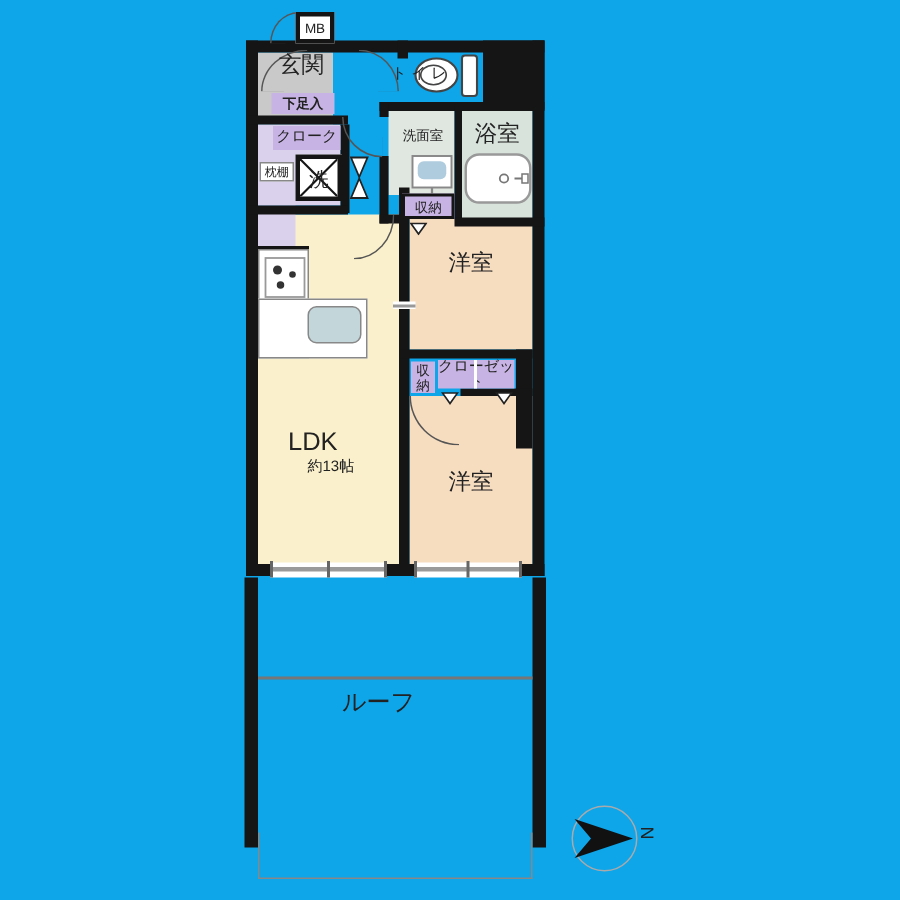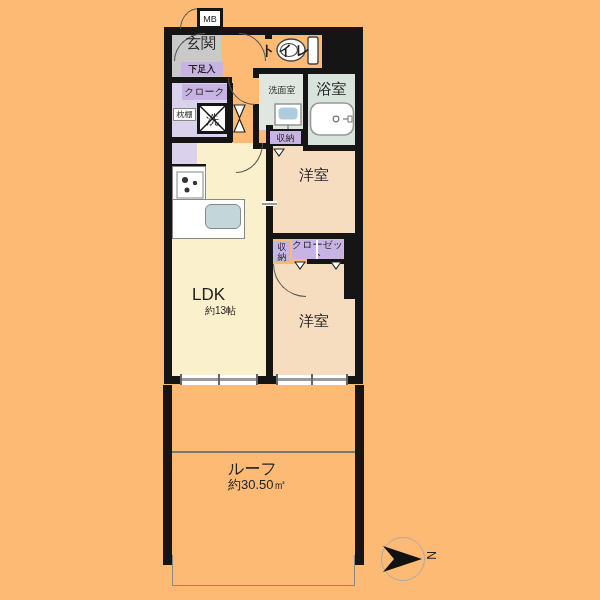--- a/index.html
+++ b/index.html
@@ -1,16 +1,16 @@
 <!DOCTYPE html>
 <html><head>
 <meta charset="utf-8">
 <style>
   html,body{margin:0;padding:0;background:#fff;}
-  .canvas{position:relative;width:600px;height:600px;background:#fdba74;overflow:hidden;
+  .canvas{position:relative;width:600px;height:600px;background:#0ea5e9;overflow:hidden;
           font-family:"Liberation Sans","DejaVu Sans",sans-serif;color:#1a1a1a;}
   .abs{position:absolute;}
   .wall{position:absolute;background:#151515;}
   .fill{position:absolute;}
   .ldk-fill{background:#FAF0CB;}
   .bed-fill{background:#F7DDC0;}
   .ent-fill{background:#C9C9C9;}
   .cla-fill{background:#DAD2EC;}
   .bath-fill{background:#D8E3DC;}
   .wash-fill{background:#E0E7E0;}
@@ -94,21 +94,21 @@
   <svg class="abs" style="left:233px;top:104px;" width="13" height="29">
     <polygon points="1,1 12,1 6.5,14" fill="#fff" stroke="#222" stroke-width="1.2"></polygon>
     <polygon points="1,28 12,28 6.5,15" fill="#fff" stroke="#222" stroke-width="1.2"></polygon>
   </svg>
 
   <svg class="abs" style="left:270px;top:34px;" width="52" height="34">
     <rect x="38" y="3" width="10" height="27" rx="2" fill="#fff" stroke="#444" stroke-width="1.4"></rect>
     <ellipse cx="21" cy="16" rx="14" ry="11" fill="#fff" stroke="#444" stroke-width="1.4"></ellipse>
     <ellipse cx="19" cy="16" rx="8.5" ry="6.5" fill="#fff" stroke="#444" stroke-width="1.1"></ellipse>
   </svg>
-  <div class="txt jp" style="left:261px;top:42px;width:52px;font-size:14px;letter-spacing:3px;font-weight:bold;">トイレ</div>
+  <div class="txt jp" style="left:261px;top:42px;width:52px;font-size:10px;letter-spacing:3px;">トイレ</div>
 
   <div class="txt jp" style="left:262px;top:84px;width:40px;text-align:center;font-size:9px;">洗面室</div>
   <svg class="abs" style="left:274px;top:103px;" width="28" height="27">
     <rect x="1" y="1" width="26" height="21" fill="#fff" stroke="#888" stroke-width="1.3"></rect>
     <rect x="4.5" y="4.5" width="19" height="12" rx="4" fill="#AFCCDE"></rect>
     <line x1="14" y1="22" x2="14" y2="26" stroke="#888" stroke-width="1.5"></line>
   </svg>
   <div class="plbl" style="left:268px;top:129px;width:35px;height:17px;border:2px solid #151515;box-sizing:border-box;">収納</div>
   <svg class="abs" style="left:273px;top:148px;" width="12" height="9">
     <polygon points="1,1 11,1 6,8" fill="#fff" stroke="#222" stroke-width="1.1"></polygon>
@@ -160,21 +160,20 @@
     <div class="tick" style="left:35px;"></div>
     <div class="tick" style="left:70px;"></div>
   </div>
 
   <div class="wall" style="left:163px;top:385px;width:9px;height:180px;"></div>
   <div class="wall" style="left:355px;top:385px;width:9px;height:180px;"></div>
   <div class="abs" style="left:172px;top:451px;width:183px;height:1.6px;background:#777;"></div>
   <div class="abs" style="left:172px;top:555px;width:183px;height:31px;border-left:1.6px solid #888;border-right:1.6px solid #888;border-bottom:1.6px solid #888;box-sizing:border-box;"></div>
   <div class="abs" style="left:228px;top:461px;width:120px;">
     <div class="txt jp" style="position:static;font-size:16px;line-height:16px;">ルーフ</div>
-    <div class="txt jp" style="position:static;font-size:13px;line-height:16px;">約30.50㎡</div>
   </div>
 
   <div class="abs" style="left:381px;top:537px;width:44px;height:44px;border:1.4px solid #aaa;border-radius:50%;box-sizing:border-box;"></div>
   <svg class="abs" style="left:379px;top:543px;" width="48" height="32">
     <polygon points="4,3 43,16 4,29 15,16" fill="#111"></polygon>
   </svg>
   <div class="txt" style="left:424px;top:551px;width:14px;height:14px;font-size:12px;transform:rotate(90deg);">N</div>
 
 </div>
 

